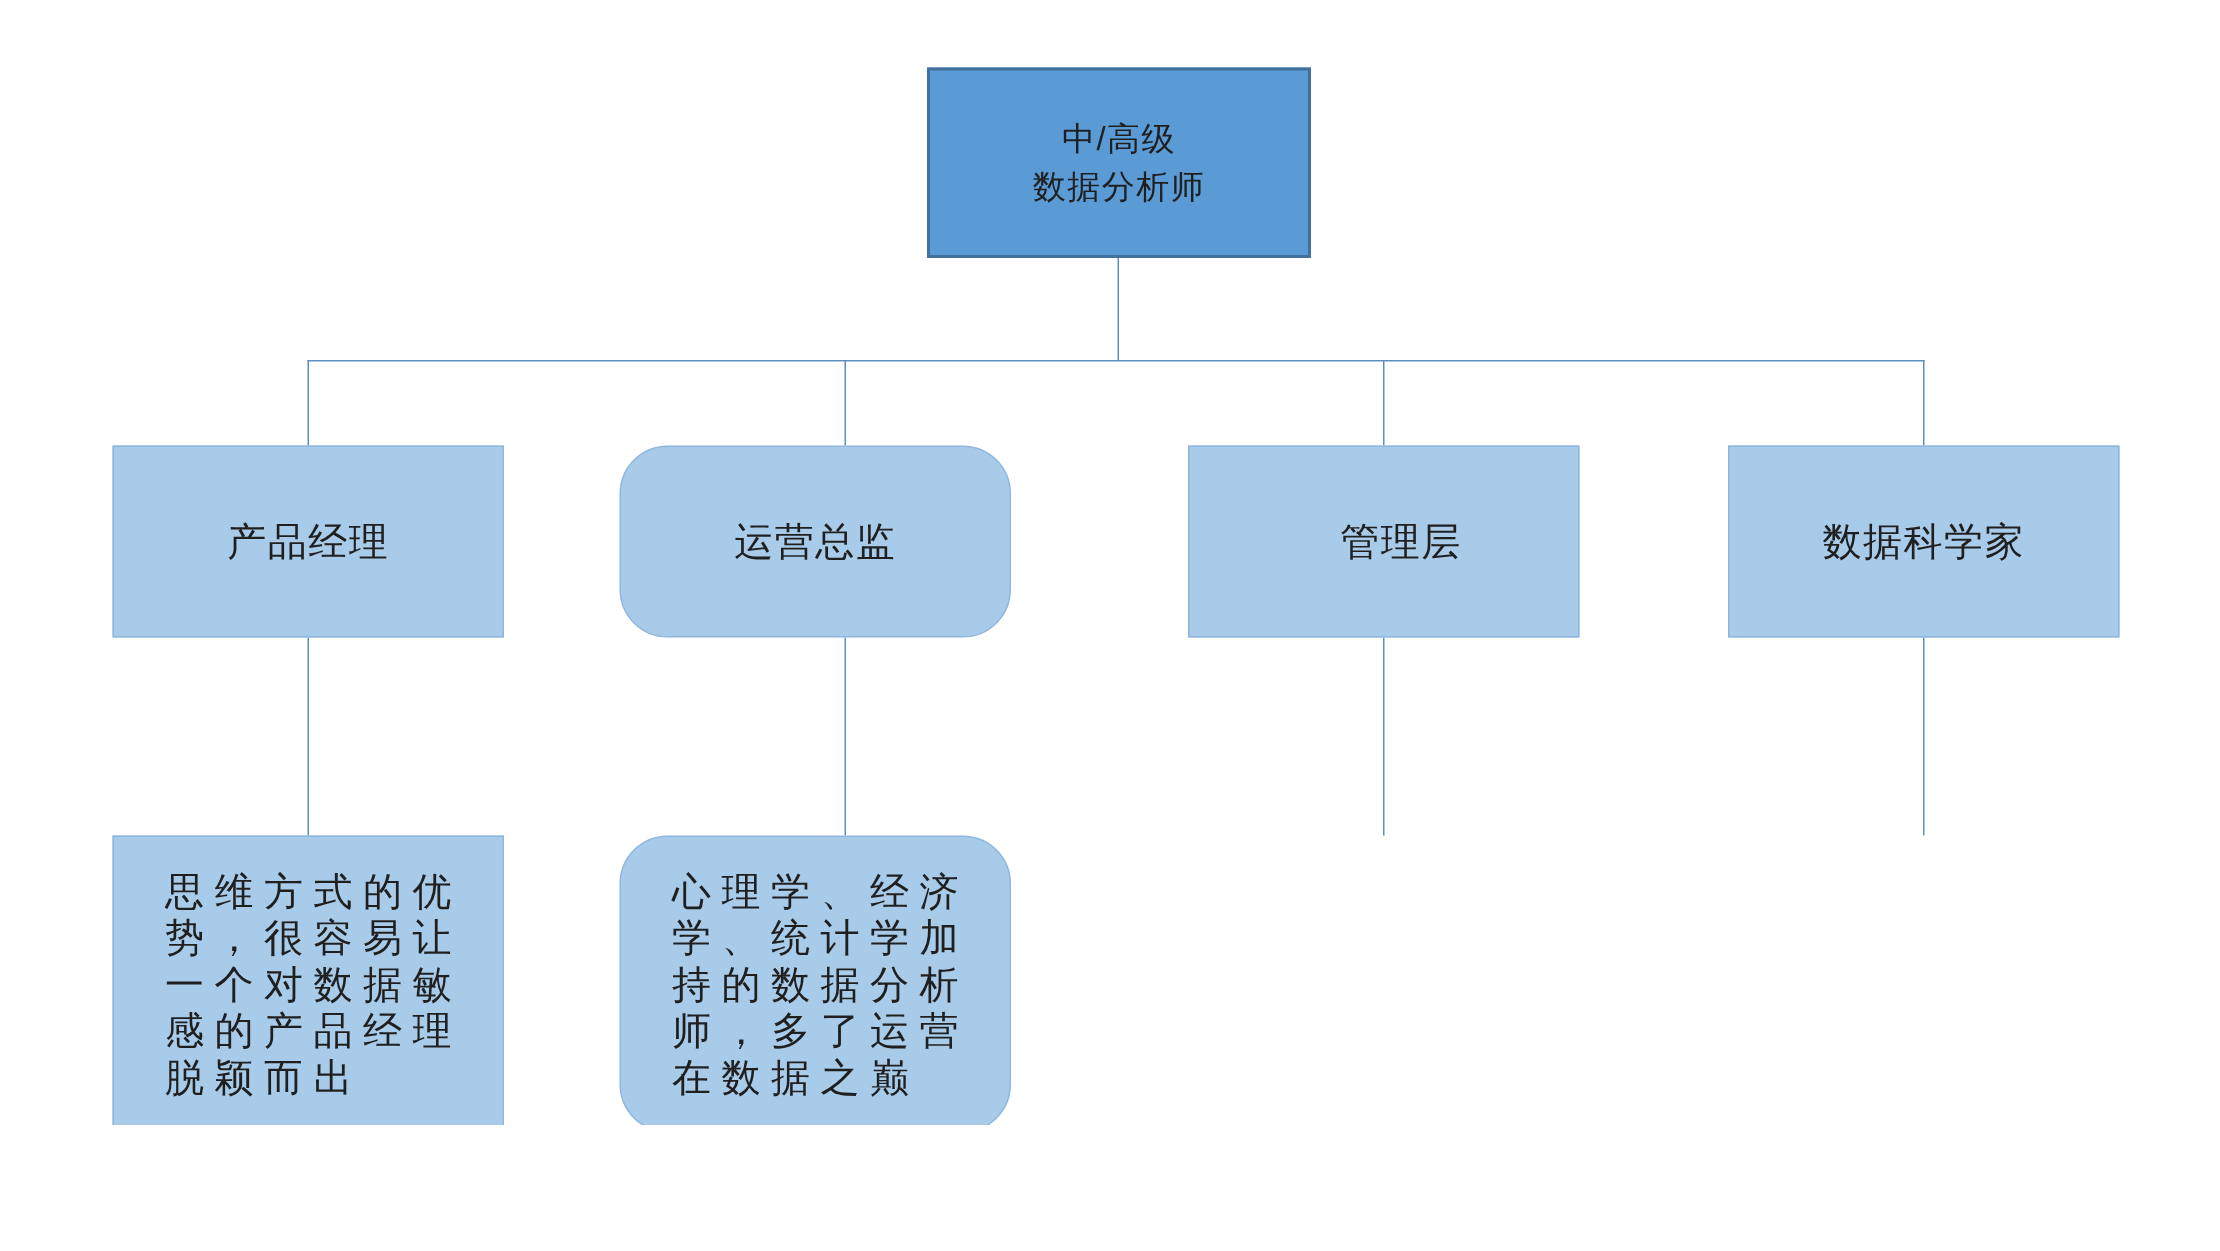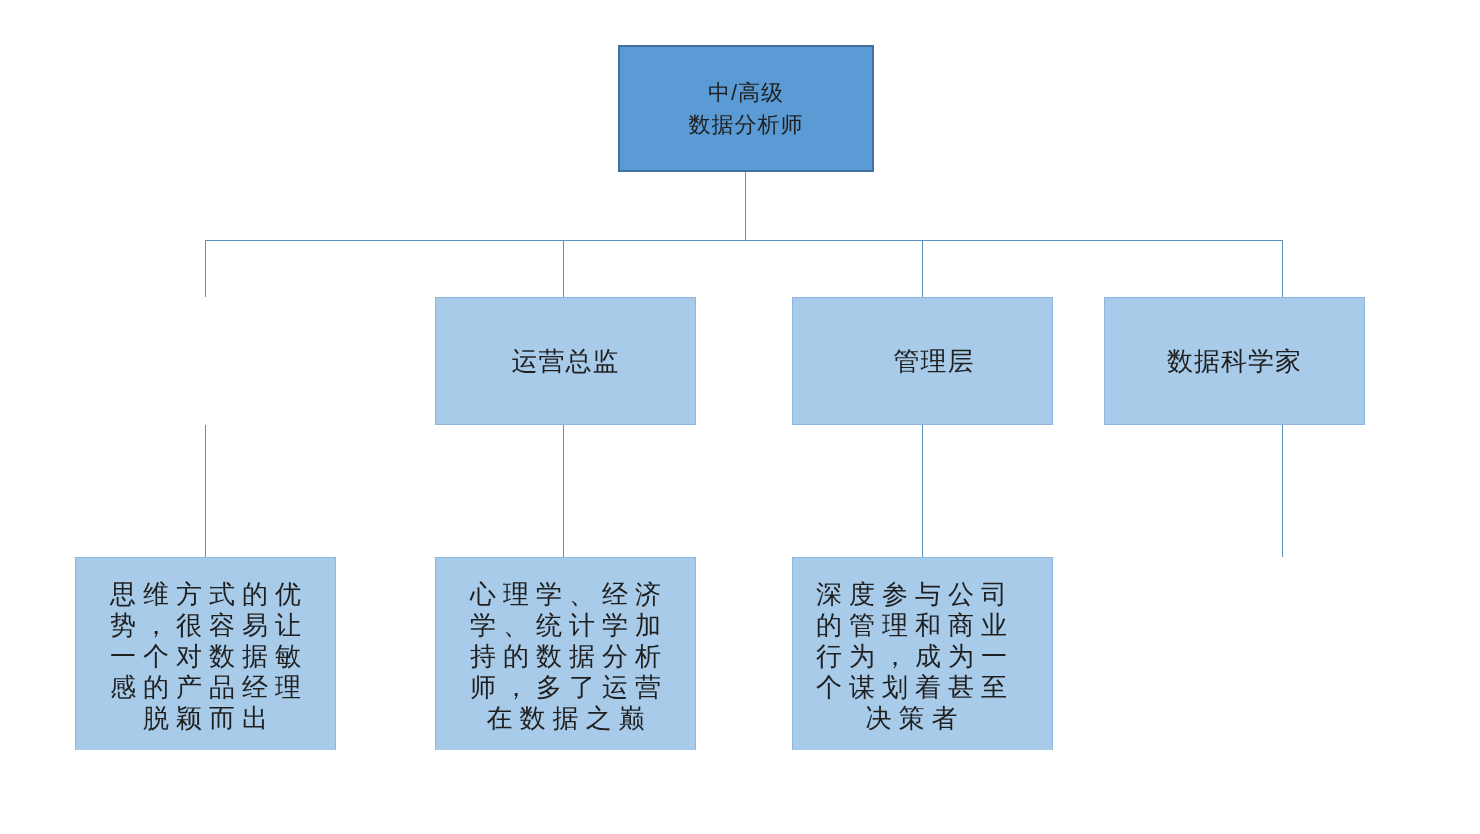--- a/index.html
+++ b/index.html
@@ -44,32 +44,32 @@
     letter-spacing: 1px;
     white-space: nowrap;
   }
   .desc-node {
     top: 557px;
     width: 261px;
     height: 198px;
     background: var(--child-fill, #A8CBE9);
     border: 1px solid var(--child-border, #8FB6DE);
     justify-content: flex-start;
-    text-align: center;
+    text-align: left;
     padding-left: 34px;
     padding-right: 4px;
     font-size: 26px;
     line-height: 31px;
     letter-spacing: 7px;
     white-space: pre;
   }
   .col0 { left: 75px; }
-  .col1 { left: 435px; }
+  .col1 { left: 413px; border-radius: 32px; }
   .col2 { left: 792px; padding-left: 23px; }
-  .col3 { left: 1104px; }
+  .col3 { left: 1152px; }
 
   .connector {
     position: absolute;
     background: var(--connector-color, #5B8FBF);
   }
   .vline { width: 1px; }
   .hline { height: 1px; }
 
   .v-root  { left: 745px; top: 172px; height: 68px; }
   .h-main  { left: 205px; top: 240px; width: 1078px; }
@@ -94,33 +94,29 @@
   <div class="connector hline h-main"></div>
   <div class="connector vline v-top-0"></div>
   <div class="connector vline v-top-1"></div>
   <div class="connector vline v-top-2"></div>
   <div class="connector vline v-top-3"></div>
   <div class="connector vline v-mid-0"></div>
   <div class="connector vline v-mid-1"></div>
   <div class="connector vline v-mid-2"></div>
   <div class="connector vline v-mid-3"></div>
 
+  <div class="node label-node col0">产品经理</div>
   <div class="node label-node col1">运营总监</div>
   <div class="node label-node col2">管理层</div>
   <div class="node label-node col3">数据科学家</div>
 
   <div class="node desc-node col0">思维方式的优
 势，很容易让
 一个对数据敏
 感的产品经理
 脱颖而出</div>
   <div class="node desc-node col1">心理学、经济
 学、统计学加
 持的数据分析
 师，多了运营
 在数据之巅</div>
-  <div class="node desc-node col2">深度参与公司
-的管理和商业
-行为，成为一
-个谋划着甚至
-决策者</div>
 
 </div>
 
 </body></html>

